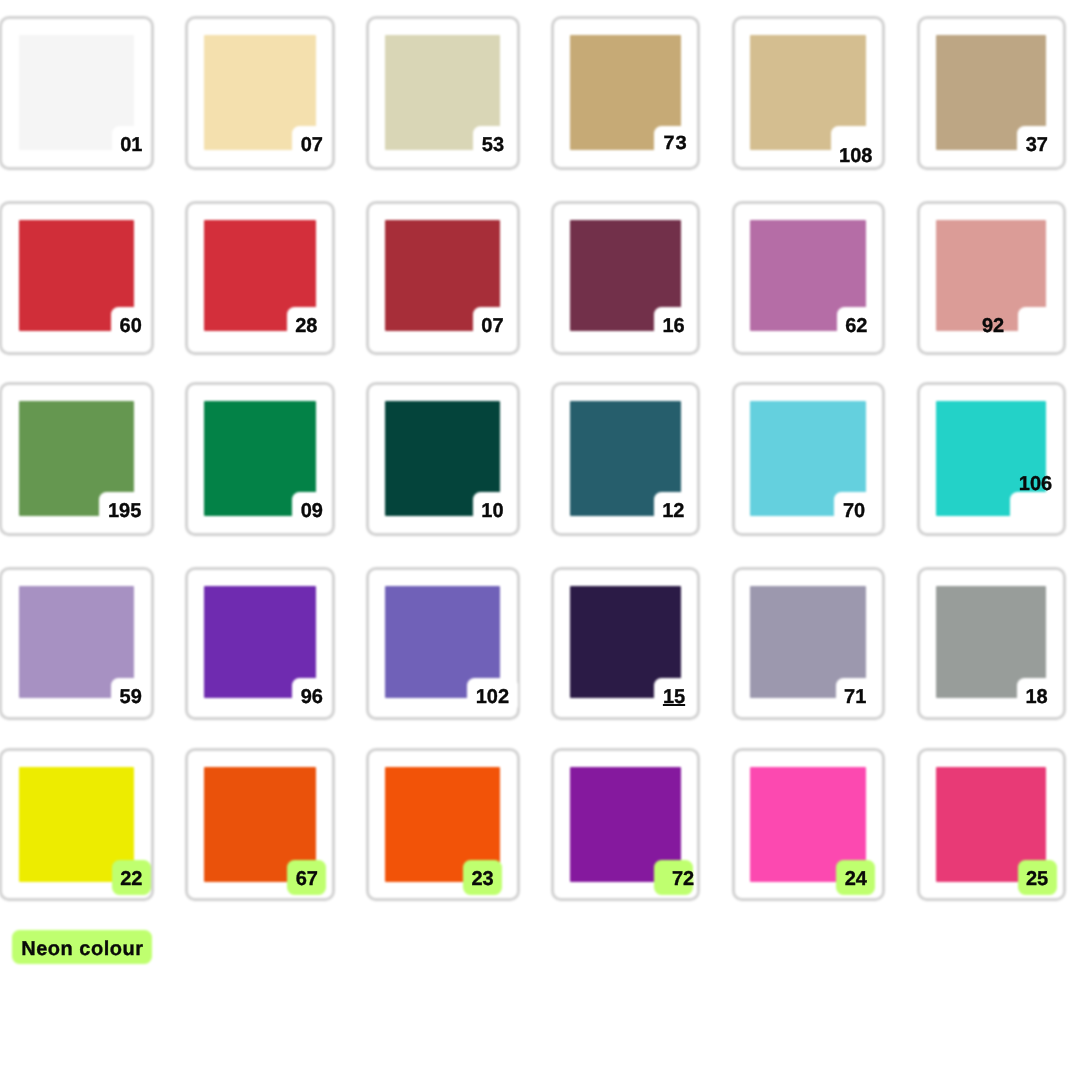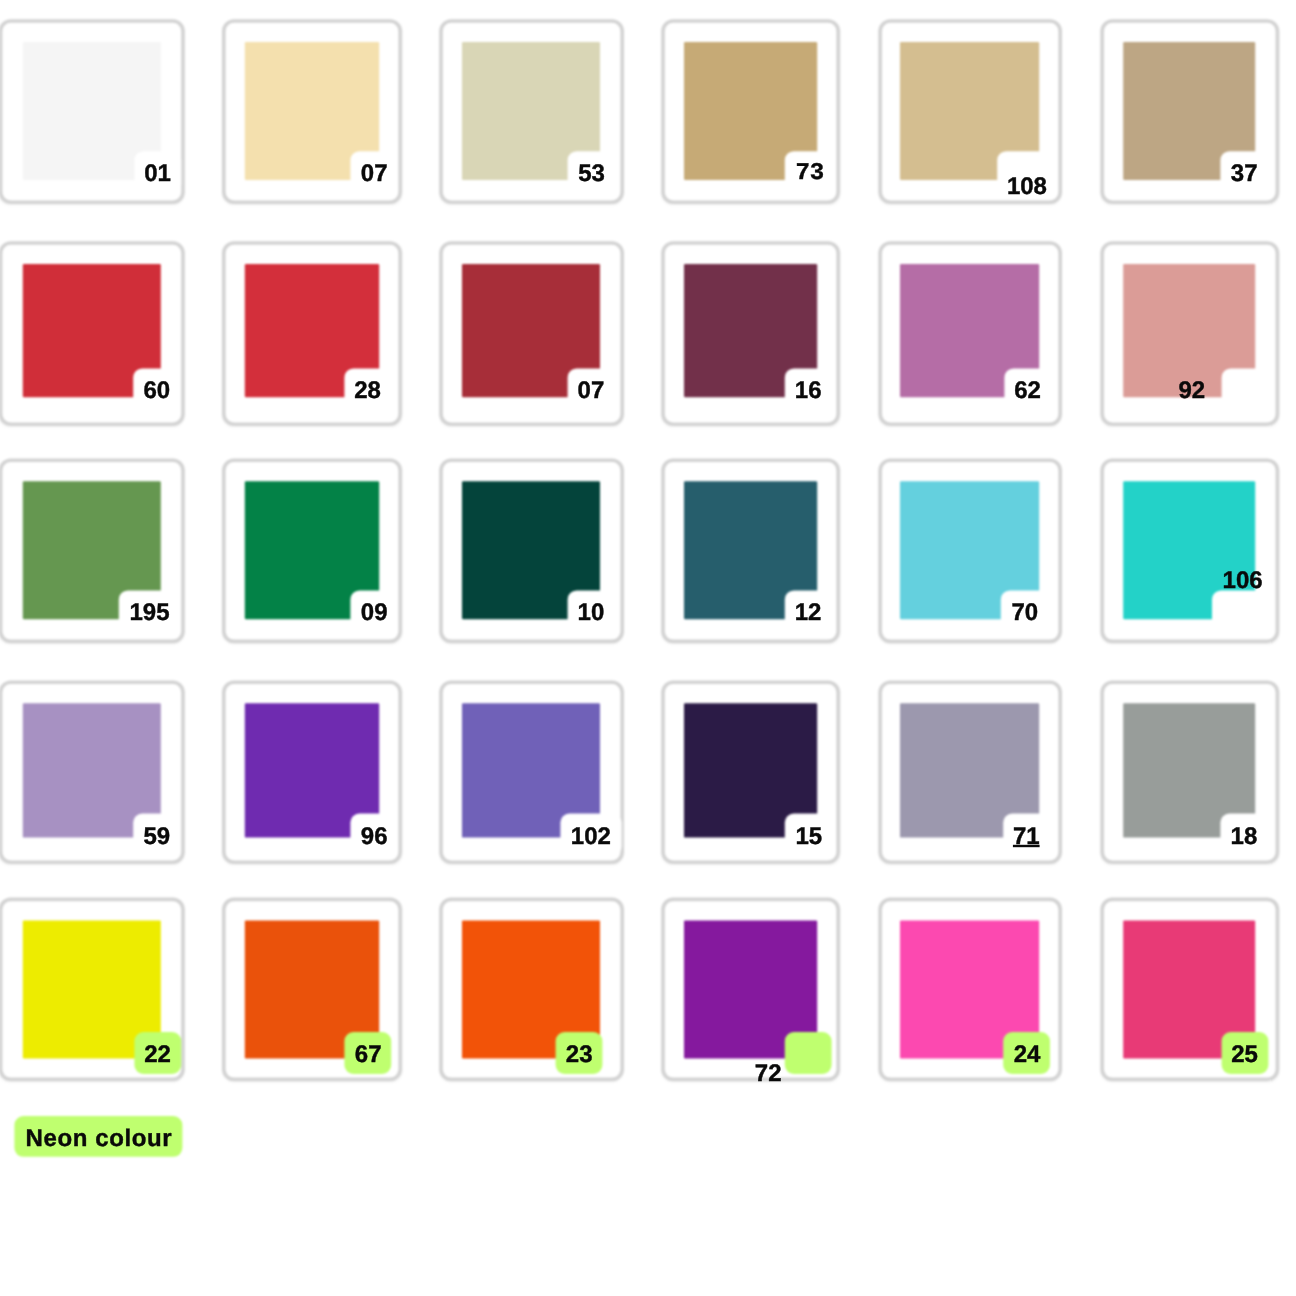--- a/index.html
+++ b/index.html
@@ -248,23 +248,23 @@
       <div class="badge-label" style="left: 982px; top: 315.6px;">92</div>
       <div class="badge-label" style="left: 107.9px; top: 501px;">195</div>
       <div class="badge-label" style="left: 300.7px; top: 501px;">09</div>
       <div class="badge-label" style="left: 481.3px; top: 501px;">10</div>
       <div class="badge-label" style="left: 662.2px; top: 501px;">12</div>
       <div class="badge-label" style="left: 842.9px; top: 501px;">70</div>
       <div class="badge-label" style="left: 1018.8px; top: 474px;">106</div>
       <div class="badge-label" style="left: 119.6px; top: 687.4px;">59</div>
       <div class="badge-label" style="left: 300.7px; top: 687.4px;">96</div>
       <div class="badge-label" style="left: 475.7px; top: 687.4px;">102</div>
-      <div class="badge-label" style="left: 662.9px; top: 687.4px;">15</div>
-      <div class="badge-label" style="left: 844.1px; top: 687.4px; text-decoration: underline;">71</div>
+      <div class="badge-label" style="left: 662.9px; top: 687.4px; text-decoration: underline;">15</div>
+      <div class="badge-label" style="left: 844.1px; top: 687.4px;">71</div>
       <div class="badge-label" style="left: 1025.5px; top: 687.4px;">18</div>
       <div class="badge-label" style="left: 120.2px; top: 869.2px;">22</div>
       <div class="badge-label" style="left: 295.7px; top: 869.2px;">67</div>
       <div class="badge-label" style="left: 471.5px; top: 869.2px;">23</div>
-      <div class="badge-label" style="left: 629px; top: 869.2px; margin-top: 16px;">72</div>
+      <div class="badge-label" style="left: 672px; top: 869.2px;">72</div>
       <div class="badge-label" style="left: 844.7px; top: 869.2px;">24</div>
       <div class="badge-label" style="left: 1026px; top: 869.2px;">25</div>
     </div>
 </div>
 
 </body></html>

